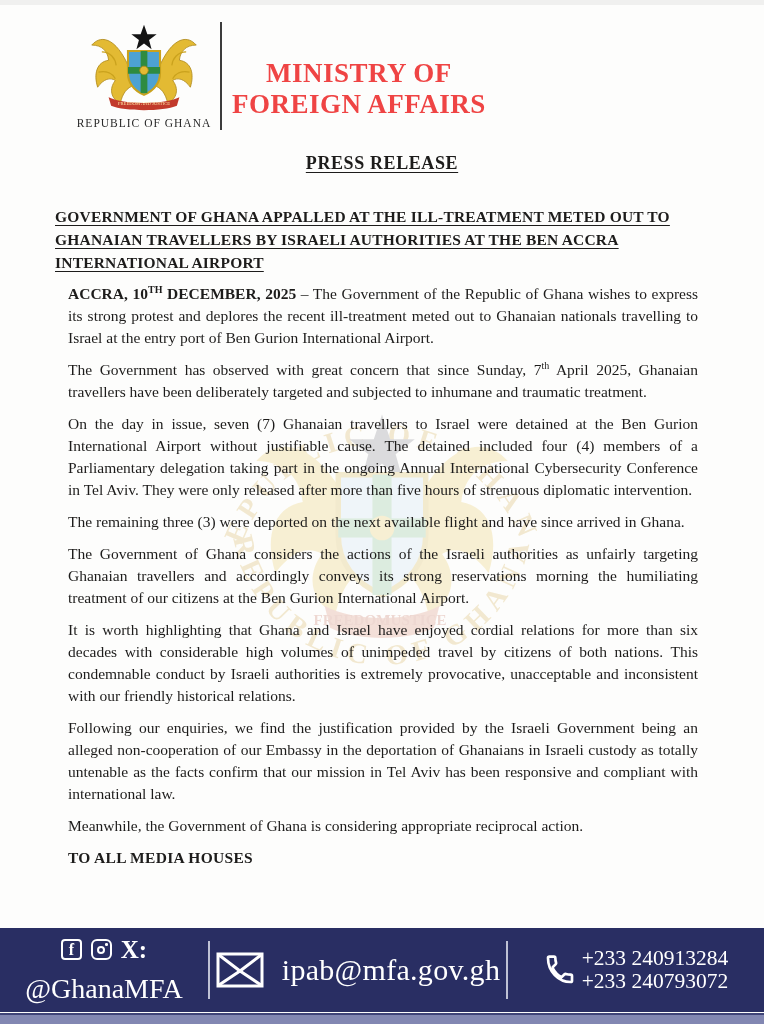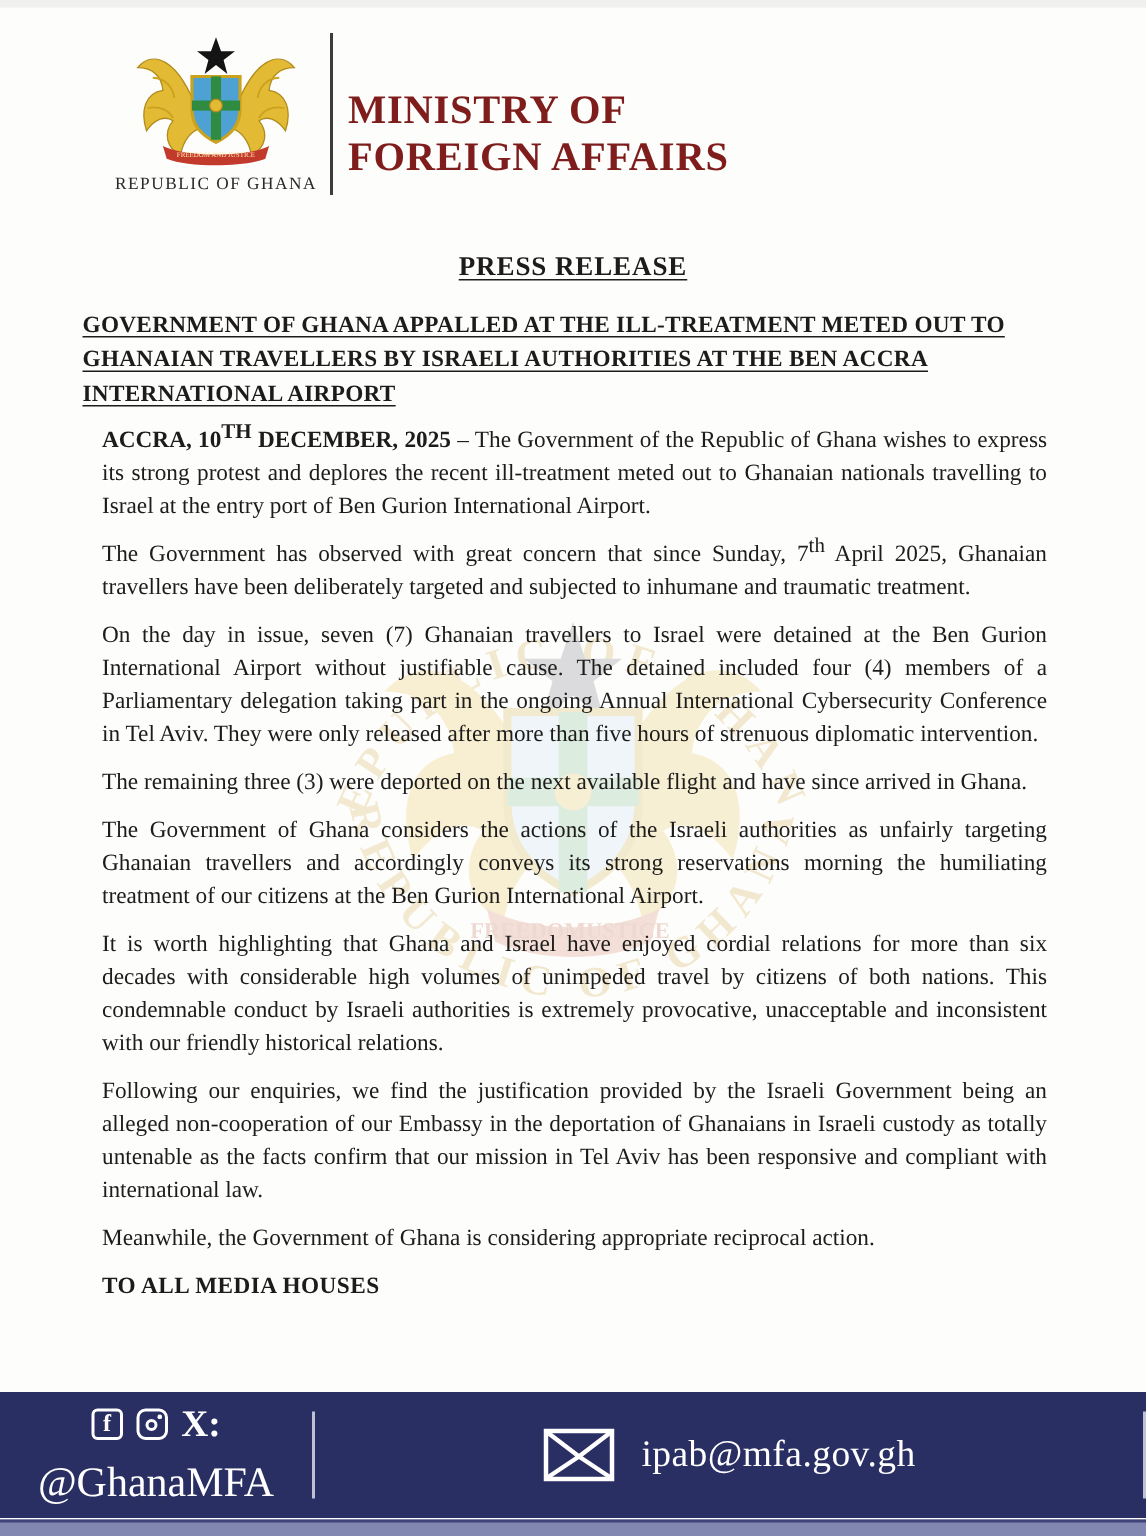--- a/index.html
+++ b/index.html
@@ -11,25 +11,25 @@
     color: #1d1c1b;
   }
   .top-strip { position: absolute; top: 0; left: 0; right: 0; height: 5px; background: #f0f0ef; }
 
   
   .header { position: absolute; top: 16px; left: 70px; display: flex; align-items: stretch; }
   .logo-block { width: 148px; text-align: center; }
   .logo-svg { width: 118px; height: 94px; display: block; margin: 4px auto 0; }
   .logo-caption { font-size: 11.5px; letter-spacing: 1px; color: #2a2a2a; margin-top: 3px; white-space: nowrap; }
   .header-divider { width: 2px; background: #3c3c3c; margin: 6px 10px 0 2px; height: 108px; }
-  .ministry { padding-top: 42px; font-weight: bold; font-size: 27px; line-height: 1.13; letter-spacing: 0.5px; color: #7f1d1d; }
+  .ministry { padding-top: 42px; font-weight: bold; font-size: 27px; line-height: 1.13; letter-spacing: 0.5px; color: #ef4444; text-align: center; }
 
   
   .doc-title {
-    position: absolute; top: 167px; left: 0; right: 0; text-align: center;
+    position: absolute; top: 153px; left: 0; right: 0; text-align: center;
     font-size: 18px; font-weight: bold; letter-spacing: 0.6px;
     text-decoration: underline; text-underline-offset: 3px;
   }
   .headline {
     position: absolute; top: 205px; left: 55px; right: 55px; text-align: left;
     font-size: 15.5px; font-weight: bold; line-height: 23px; letter-spacing: 0.2px;
   }
   .headline .hl-line { text-decoration: underline; text-underline-offset: 2.5px; }
 
   
@@ -37,40 +37,40 @@
     position: absolute; top: 338px; left: 50%; transform: translateX(-50%);
     width: 410px; height: 410px; z-index: 0; pointer-events: none;
   }
 
   
   .body-text {
     position: absolute; top: 283px; left: 68px; right: 66px; z-index: 1;
     font-size: 15.5px; line-height: 22px; text-align: justify;
   }
   .body-text p { margin: 0 0 10px 0; }
-  sup.sup { font-size: 14px; vertical-align: super; line-height: 0; }
+  sup.sup { font-size: 10px; vertical-align: super; line-height: 0; }
   .closing { font-weight: bold; letter-spacing: 0.3px; text-align: left; }
 
   
   .footer {
     position: absolute; top: 928px; left: 0; right: 0; height: 84px;
     background: #292e63; color: #ffffff; display: flex; align-items: center;
     z-index: 2;
   }
   .f-div { width: 2px; height: 58px; background: #d8dae8; opacity: 0.85; }
   .f-social { width: 208px; display: flex; flex-direction: column; align-items: center; justify-content: center; line-height: 1.05; }
   .social-row { display: flex; align-items: center; gap: 9px; }
   .sq-icon { width: 21px; height: 21px; border: 2px solid #fff; border-radius: 4px; position: relative; display: inline-block; }
   .fb-f { position: absolute; left: 0; right: 0; top: 1px; text-align: center; font-size: 16px; font-weight: bold; font-family: "Liberation Serif", serif; }
   .ig-lens { position: absolute; left: 4.5px; top: 4.5px; width: 8px; height: 8px; border: 2px solid #fff; border-radius: 50%; }
   .ig-dot { position: absolute; right: 2px; top: 2px; width: 2.5px; height: 2.5px; background: #fff; border-radius: 50%; }
   .x-label { font-size: 25px; font-weight: bold; }
   .handle { font-size: 28px; margin-top: 11px; }
   .f-email { flex: 1; display: flex; align-items: center; justify-content: center; gap: 18px; }
-  .email-text { font-size: 25px; letter-spacing: 0.3px; }
+  .email-text { font-size: 30px; letter-spacing: 0.3px; }
   .f-phone { width: 256px; display: flex; align-items: center; justify-content: center; gap: 6px; }
   .numbers { font-size: 21.5px; line-height: 1.08; text-align: left; white-space: nowrap; }
   .bottom-strip { position: absolute; top: 1013px; left: 0; right: 0; height: 11px; background: #8287b2; border-top: 2px solid #3f4478; z-index: 3; }
 </style>
 </head>
 <body>
 
 <div class="page">
   <div class="top-strip"></div>
 
@@ -175,16 +175,25 @@
     <div class="f-email">
       <svg width="48" height="36" viewBox="0 0 48 36" aria-hidden="true">
         <rect x="2" y="2" width="44" height="32" fill="none" stroke="#ffffff" stroke-width="3"></rect>
         <path d="M3 3 L24 19 L45 3 M3 33 L24 19 M45 33 L24 19" fill="none" stroke="#ffffff" stroke-width="3"></path>
       </svg>
       <span class="email-text">ipab@mfa.gov.gh</span>
     </div>
 
     <div class="f-div"></div>
 
+    <div class="f-phone">
+      <svg width="32" height="32" viewBox="0 0 24 24" aria-hidden="true">
+        <path d="M6.62 10.79a15.05 15.05 0 006.59 6.59l2.2-2.2a1 1 0 011.01-.24c1.12.37 2.33.57 3.58.57a1 1 0 011 1V20a1 1 0 01-1 1C10.85 21 3 13.15 3 3a1 1 0 011-1h3.5a1 1 0 011 1c0 1.25.2 2.46.57 3.58a1 1 0 01-.24 1.01l-2.21 2.2z" fill="none" stroke="#ffffff" stroke-width="2"></path>
+      </svg>
+      <div class="numbers">
+        <div>+233 240913284</div>
+        <div>+233 240793072</div>
+      </div>
+    </div>
   </div>
 
   <div class="bottom-strip"></div>
 </div>
 
 </body></html>

